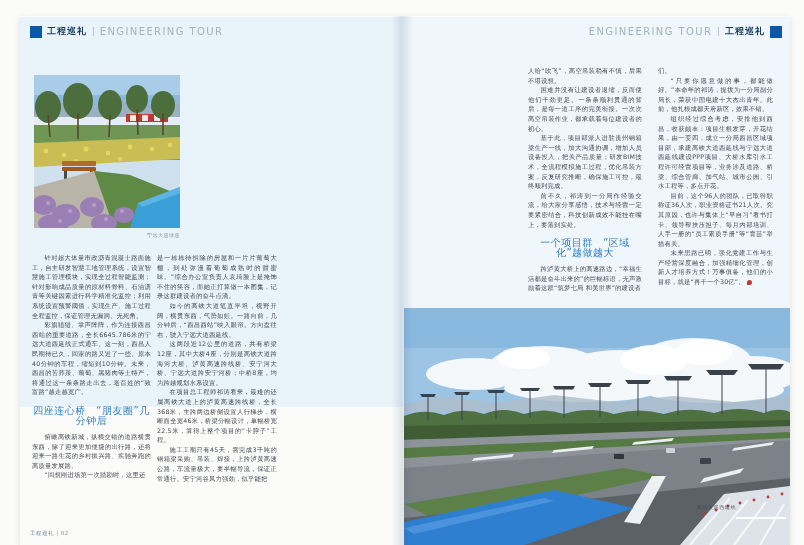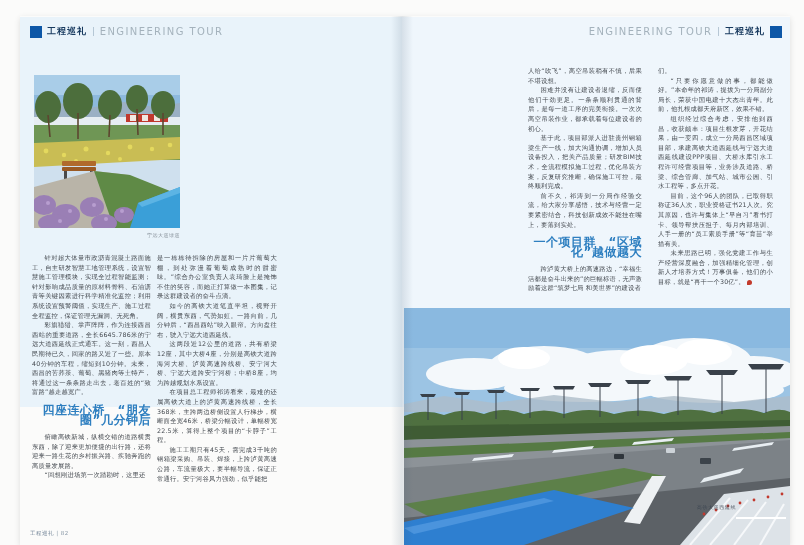--- a/index.html
+++ b/index.html
@@ -22,22 +22,22 @@
   .hdr-sq{width:12px;height:12px;background:#0d57a7;display:inline-block;}
   .hdr-cn{color:#17395e;font-weight:bold;font-size:9px;letter-spacing:1px;}
   .hdr-sep{color:#9fb4c4;font-size:8px;}
   .hdr-en{color:#a4b2bc;font-size:10px;letter-spacing:1.4px;}
 
   
   .col{position:absolute;overflow:hidden;text-align:justify;
     color:#454a50;font-size:6.3px;line-height:9.6px;letter-spacing:.2px;}
   .col p{margin:0;}
   .pi{text-indent:2em;}
-  .col .subhead{color:#2e7fc0;font-weight:bold;font-size:12px;
-    text-align:right;text-indent:0;margin:9px 0 7px;letter-spacing:.5px;}
+  .col .subhead{color:#2e7fc0;font-weight:normal;font-size:10px;
+    text-align:center;text-indent:0;margin:9px 0 7px;letter-spacing:.5px;}
   .endmark{display:inline-block;width:5px;height:5px;background:#c23a2b;
     border-radius:50% 50% 50% 10%;margin-left:2px;vertical-align:middle;}
 
   .caption{position:absolute;font-size:5px;color:#8a949d;letter-spacing:.5px;}
   .footer{position:absolute;left:10px;top:513px;font-size:5.5px;color:#8a99a8;letter-spacing:.5px;}
   .footer b{color:#6e8094;font-weight:normal;}
 
   .photo{position:absolute;overflow:hidden;background:#cfe0ee;}
   .photo-park{left:14px;top:58px;width:146px;height:153px;}
   .photo-highway{left:384px;top:292px;width:386px;height:237px;z-index:30;}

